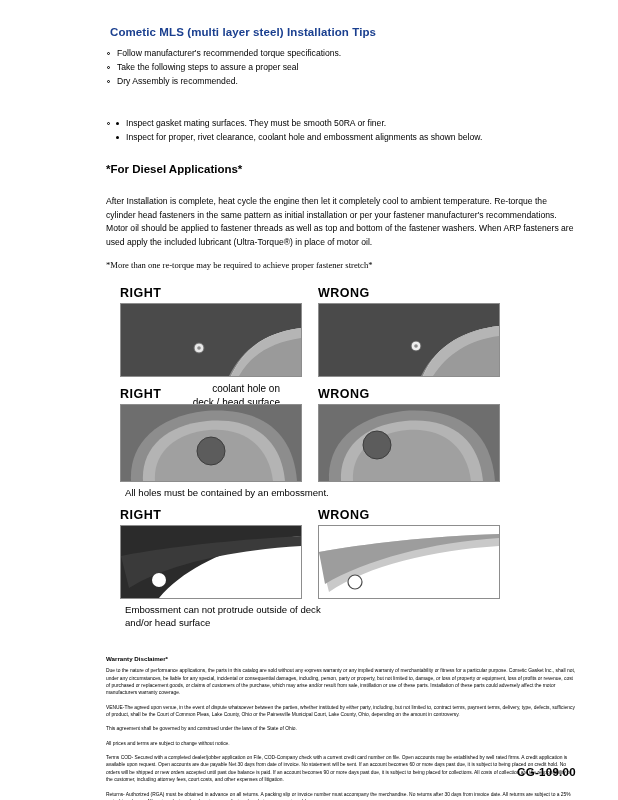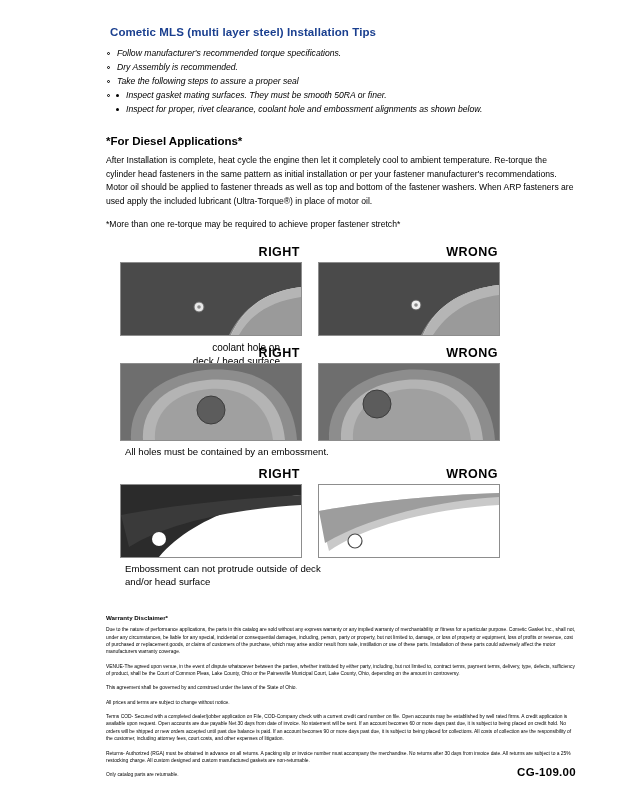--- a/index.html
+++ b/index.html
@@ -28,21 +28,20 @@
     color: #1a3f8f;
     margin: 0 0 9px 70px;
     letter-spacing: 0.1px;
   }
   .bullets {
     margin: 0 0 0 66px;
     padding: 0;
     list-style: none;
     font-size: 8.6px;
     line-height: 1.62;
-    font-style: italic;
   }
   .bullets > li {
     position: relative;
     padding-left: 11px;
   }
   .bullets > li::before {
     content: "";
     position: absolute;
     left: 1px;
     top: 5px;
@@ -68,51 +67,52 @@
     left: 2px;
     top: 5px;
     width: 3.2px;
     height: 3.2px;
     background: #000;
     border-radius: 50%;
   }
   .section-head {
     font-size: 11.5px;
     font-weight: bold;
-    margin: 18px 0 7px 66px;
+    margin: 18px 0 20px 66px;
   }
   .para {
     font-size: 8.6px;
     line-height: 1.62;
     margin: 0 0 10px 66px;
     max-width: 470px;
   }
   .para.last {
     margin-bottom: 0;
   }
   .note {
     font-size: 8.6px;
     margin: 4px 0 0 66px;
+    font-family: Liberation Serif, serif;
   }
 
   
   .figures {
     margin-top: 16px;
     position: relative;
   }
   .fig-row {
     display: flex;
     justify-content: center;
     gap: 18px;
   }
   .fig-col {
     width: 180px;
   }
   .fig-label {
-    text-align: right;
+    text-align: left;
     font-size: 12.5px;
     font-weight: bold;
     letter-spacing: 0.5px;
     margin-bottom: 3px;
   }
   .fig-box {
     width: 180px;
     height: 72px;
     border: 1px solid #8d8d8d;
     overflow: hidden;
@@ -178,23 +178,23 @@
 </style>
 </head>
 <body>
 
 <div class="page">
 
   <h1 class="doc-title">Cometic MLS (multi layer steel) Installation Tips</h1>
 
   <ul class="bullets">
     <li>Follow manufacturer's recommended torque specifications.</li>
+    <li>Take the following steps to assure a proper seal</li>
     <li>Dry Assembly is recommended.</li>
-    <li>Take the following steps to assure a proper seal</li>
-    <li style="padding-left:0;">
+    <li style="padding-left:0;margin-top:28px;">
       <ul class="sub-bullets">
         <li>Inspect gasket mating surfaces.  They must be smooth 50RA or finer.</li>
         <li>Inspect for proper, rivet clearance, coolant hole and embossment alignments as shown below.</li>
       </ul>
     </li>
   </ul>
 
   <h2 class="section-head">*For Diesel Applications*</h2>
   <p class="para last">After Installation is complete, heat cycle the engine then let it completely cool to ambient temperature. Re-torque the cylinder head fasteners in the same pattern as initial installation or per your fastener manufacturer's recommendations.</p>
   <p class="para">Motor oil should be applied to fastener threads as well as top and bottom of the fastener washers. When ARP fasteners are used apply the included lubricant (Ultra-Torque®) in place of motor oil.</p>

